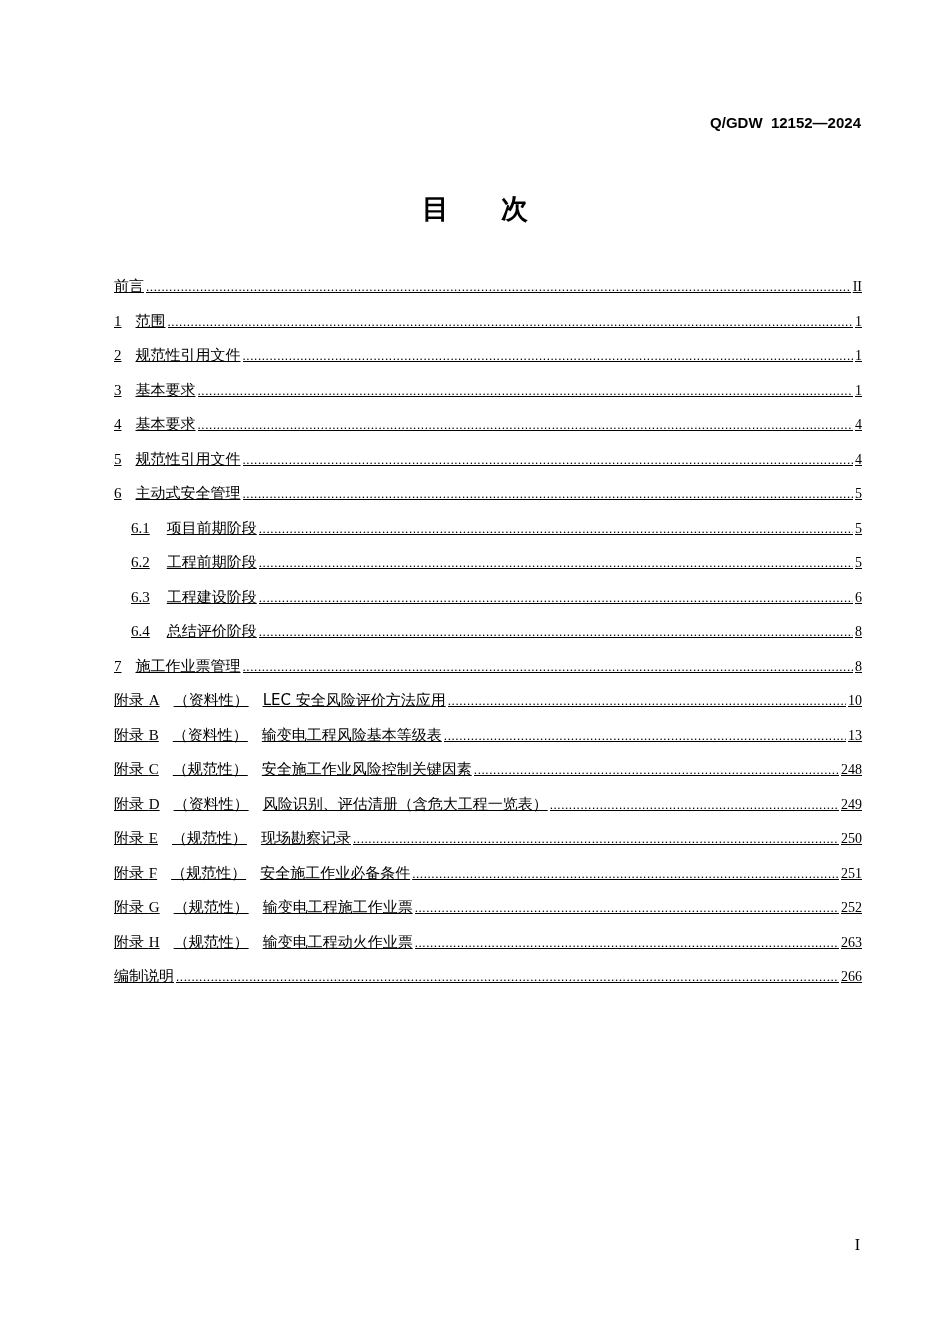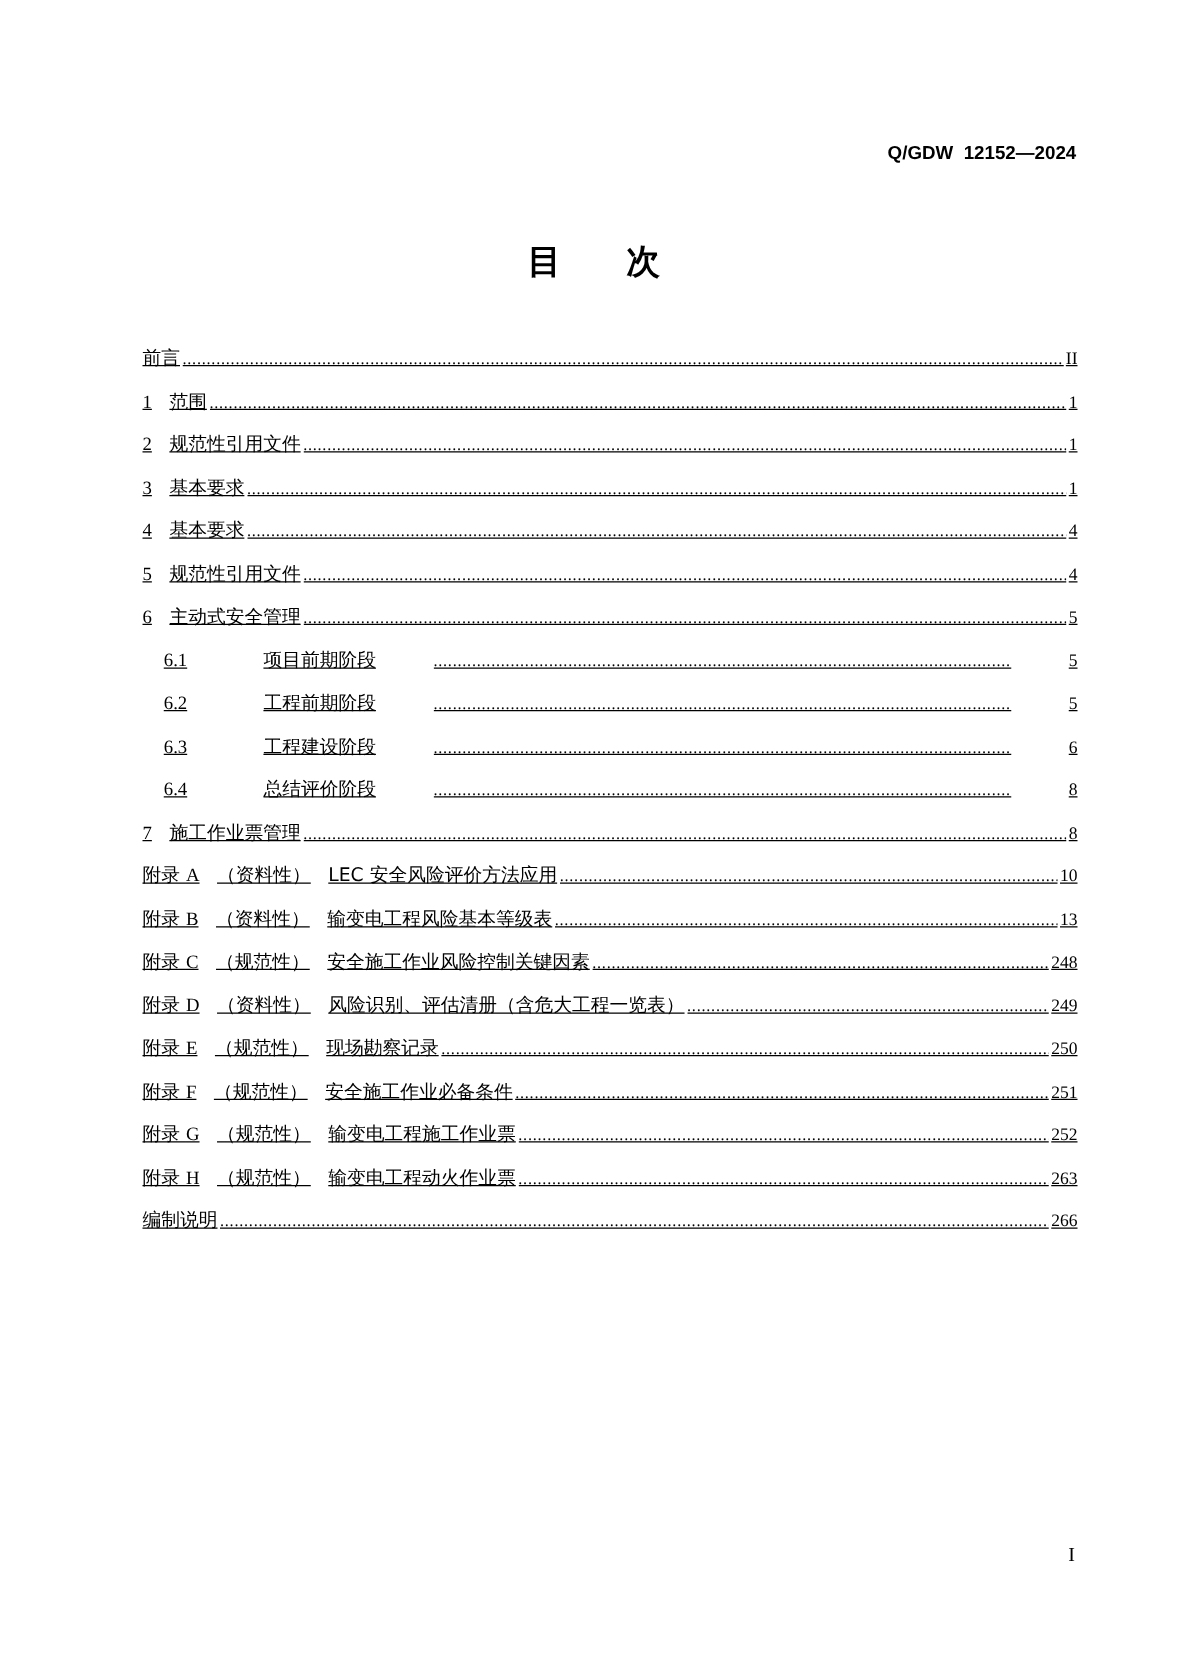--- a/index.html
+++ b/index.html
@@ -17,21 +17,21 @@
     .doc-title span.gap { display: inline-block; width: 52px; }
     .toc {
       position: absolute; top: 276px; left: 114px; width: 748px;
     }
     .toc-row {
       display: flex; align-items: baseline; height: 34.5px;
       font-family: "DejaVu Sans", sans-serif; font-size: 15px; line-height: 20px;
       white-space: nowrap;
       text-decoration: underline;
     }
-    .toc-row.sub { padding-left: 17px; gap: 44px; }
+    .toc-row.sub { padding-left: 17px; }
     .toc-num {
       font-family: "Liberation Serif", serif; font-size: 15px;
       margin-right: 14px;
     }
     .toc-row.sub .toc-num { margin-right: 17px; }
     .toc-prefix { font-family: "DejaVu Sans", sans-serif; }
     .toc-prefix .letter { font-family: "Liberation Serif", serif; }
     .toc-kind { margin-left: 14px; margin-right: 14px; text-align: right; }
     .toc-dots {
       flex: 1; overflow: hidden; margin: 0 2px;

